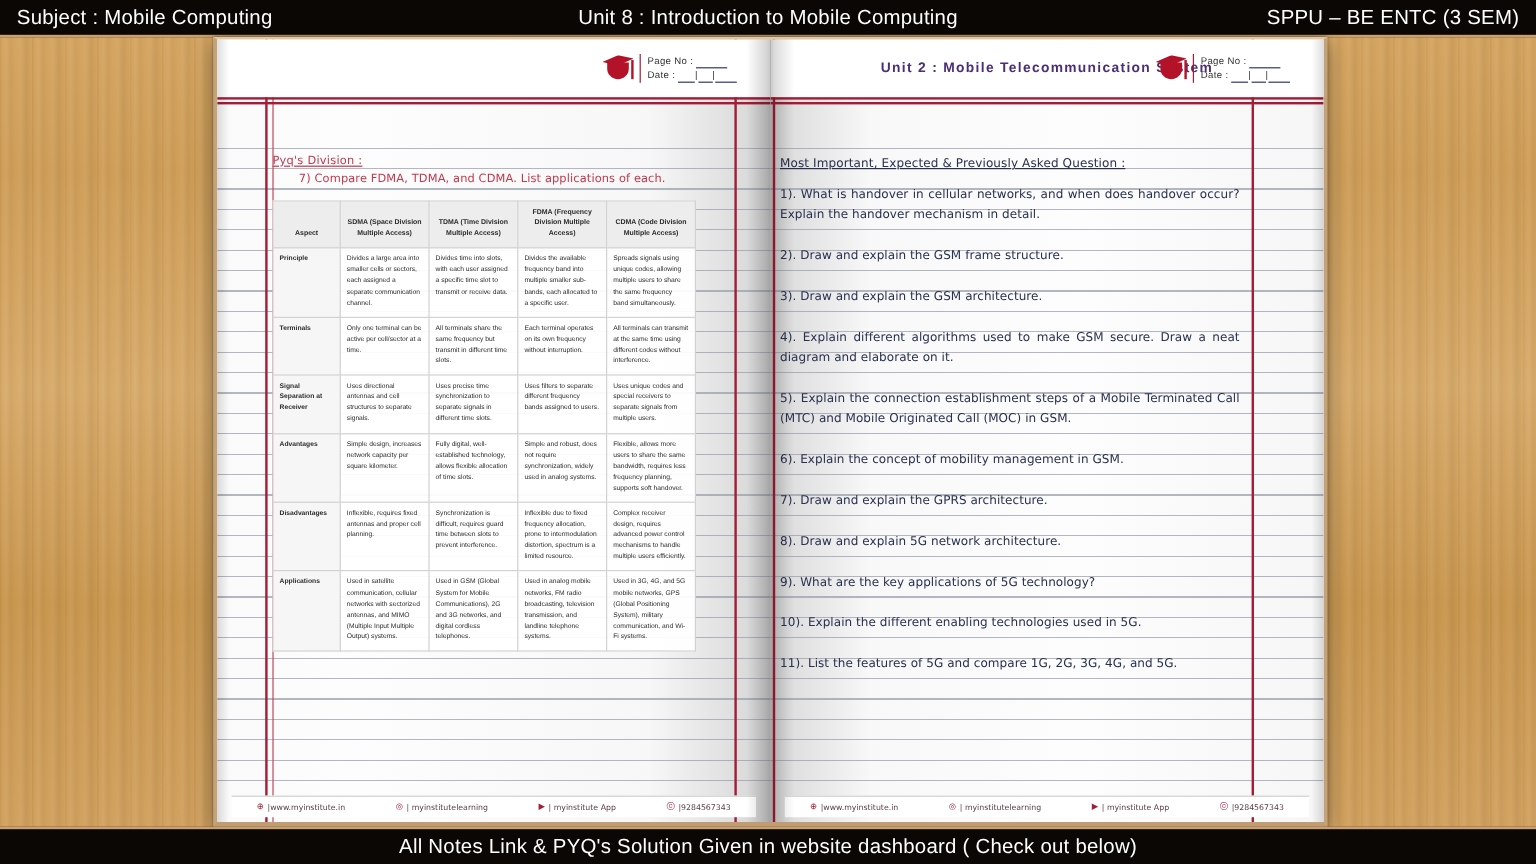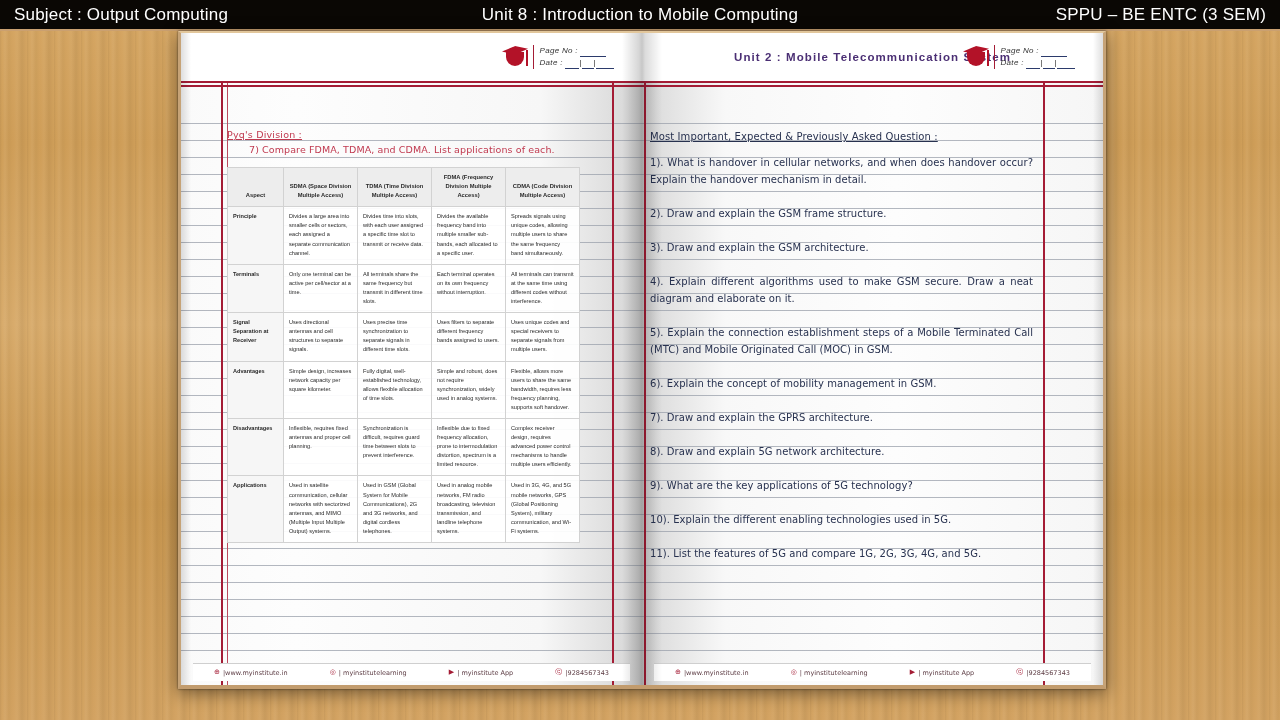--- a/index.html
+++ b/index.html
@@ -88,21 +88,21 @@
     clip-path: polygon(50% 0%, 100% 42%, 50% 86%, 0% 42%);
   }
   .cap-icon .bowl {
     position: absolute; top: 6px; left: 4px; width: 18px; height: 14px;
     background: #b31228; border-radius: 0 0 10px 10px;
   }
   .cap-icon .tassel {
     position: absolute; top: 4px; right: 0px; width: 2px; height: 16px; background: #b31228;
   }
   .pg-lines { border-left: 1.6px solid #a41c35; padding-left: 6px; }
-  .pg-lines div { font-size: 8px; color: #333; line-height: 11px; letter-spacing: 0.3px; font-style: italic; }
+  .pg-lines div { font-size: 8px; color: #333; line-height: 11px; letter-spacing: 0.3px; }
   .ul { border-bottom: 1px solid #2b3a6b; display: inline-block; }
 
   
   .vline { position: absolute; top: 0; bottom: 0; width: 2px; background: #a41c35; }
   .vline.thin { width: 1px; background: #bb4a5c; }
 
   
   .content { position: absolute; top: 56px; bottom: 30px; overflow: hidden; }
   #left-content { left: 46px; right: 58px; }
   #right-content { left: 8px; right: 70px; }
@@ -171,21 +171,21 @@
   }
   #nb-shadow-l { left: 0; background: linear-gradient(90deg, rgba(0,0,0,0.13), rgba(0,0,0,0)); }
   #nb-shadow-r { right: 0; background: linear-gradient(270deg, rgba(0,0,0,0.13), rgba(0,0,0,0)); }
 </style>
 </head>
 <body>
 
 <div id="screen">
 
   <div class="bar" id="topbar">
-    <span class="bar-cell" id="tb-subject">Subject :  Output Computing</span>
+    <span class="bar-cell" id="tb-subject">Subject :  Mobile Computing</span>
     <span class="bar-cell" id="tb-unit">Unit 8 : Introduction to Mobile Computing</span>
     <span class="bar-cell" id="tb-course">SPPU – BE ENTC (3 SEM)</span>
   </div>
 
   <div id="notebook">
 
     <div class="page" id="page-left">
       <div class="rules"></div>
 
       <div class="vline" style="left:40px;"></div>
@@ -358,14 +358,17 @@
           <span>|9284567343</span>
         </div>
       </div>
     </div>
 
     <div id="spine"></div>
     <div id="nb-shadow-l"></div>
     <div id="nb-shadow-r"></div>
   </div>
 
+  <div class="bar" id="bottombar">
+    <span class="bar-cell">All Notes Link &amp; PYQ's Solution Given in website dashboard ( Check out below)</span>
+  </div>
 
 </div>
 
 </body></html>

